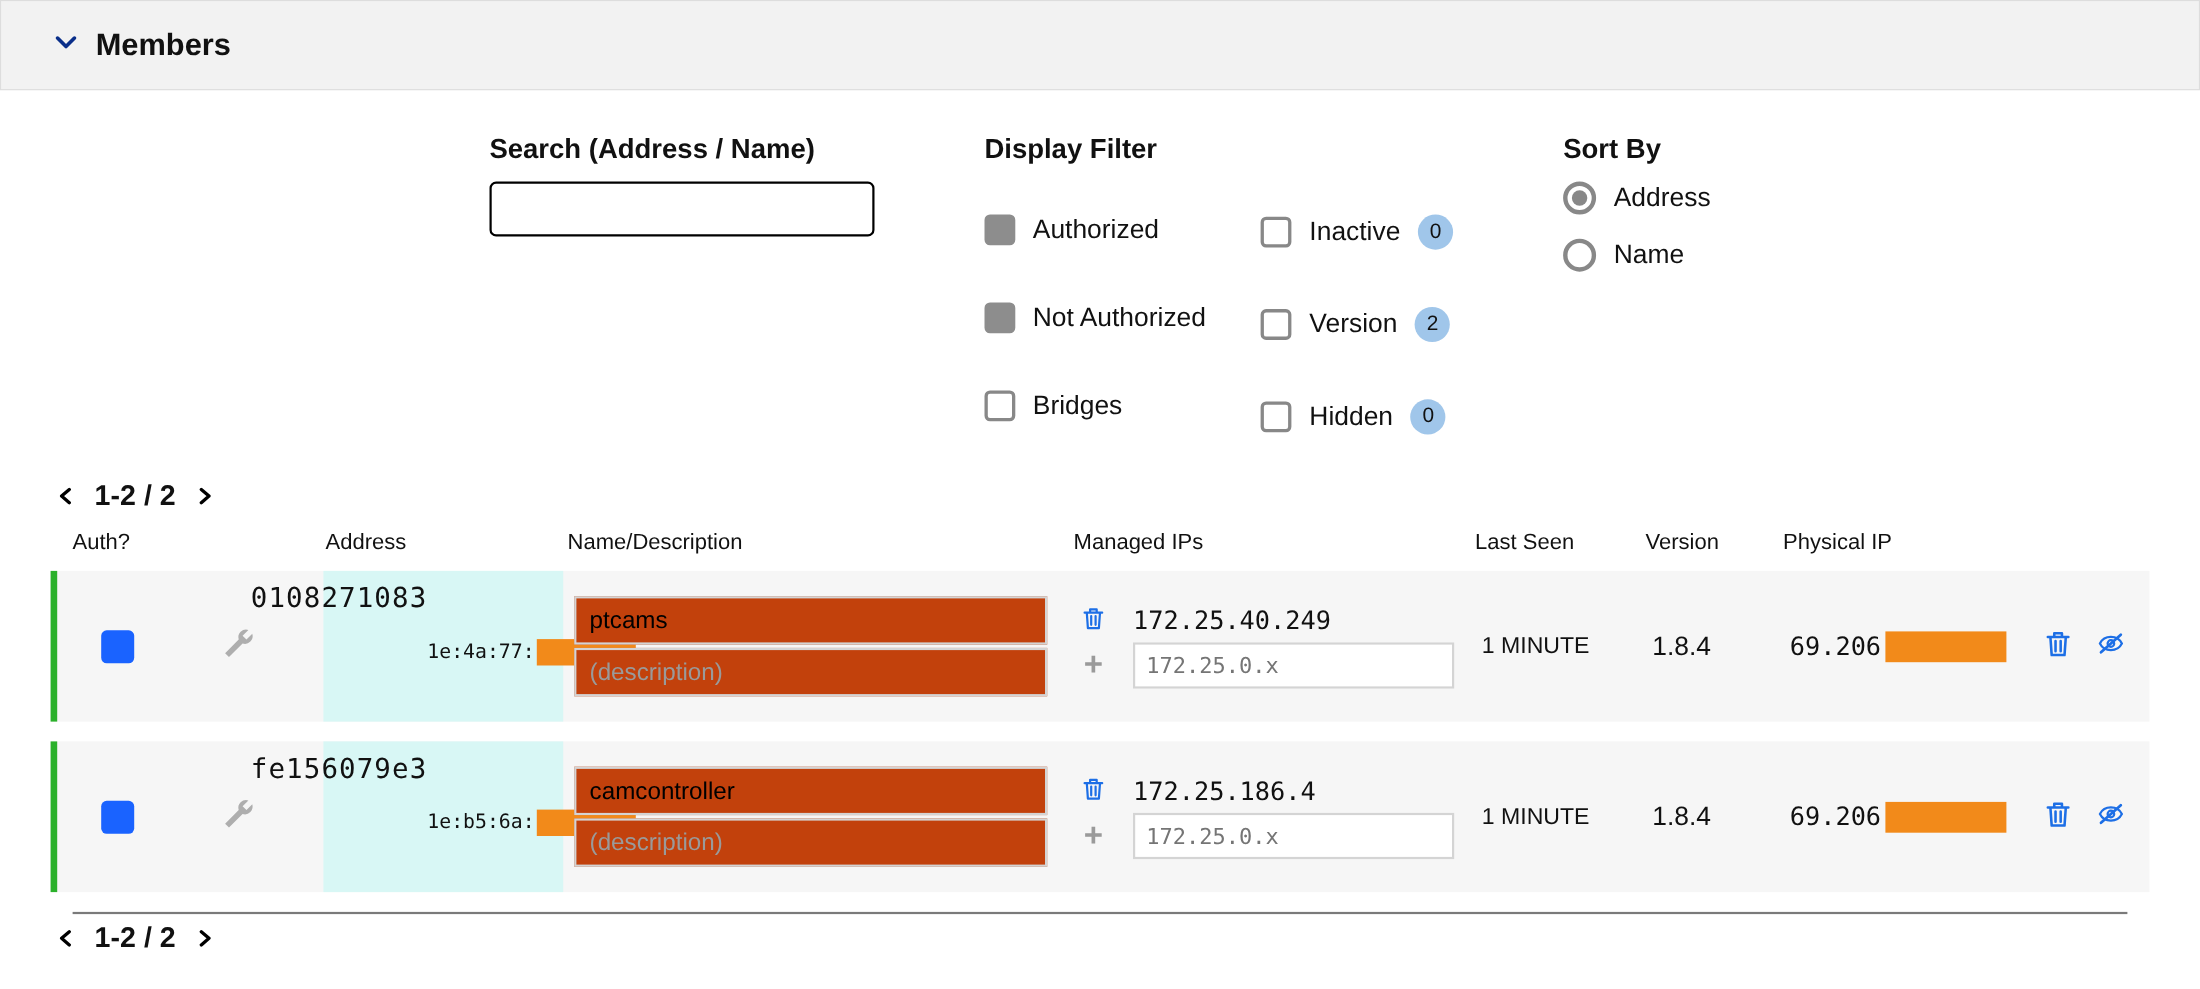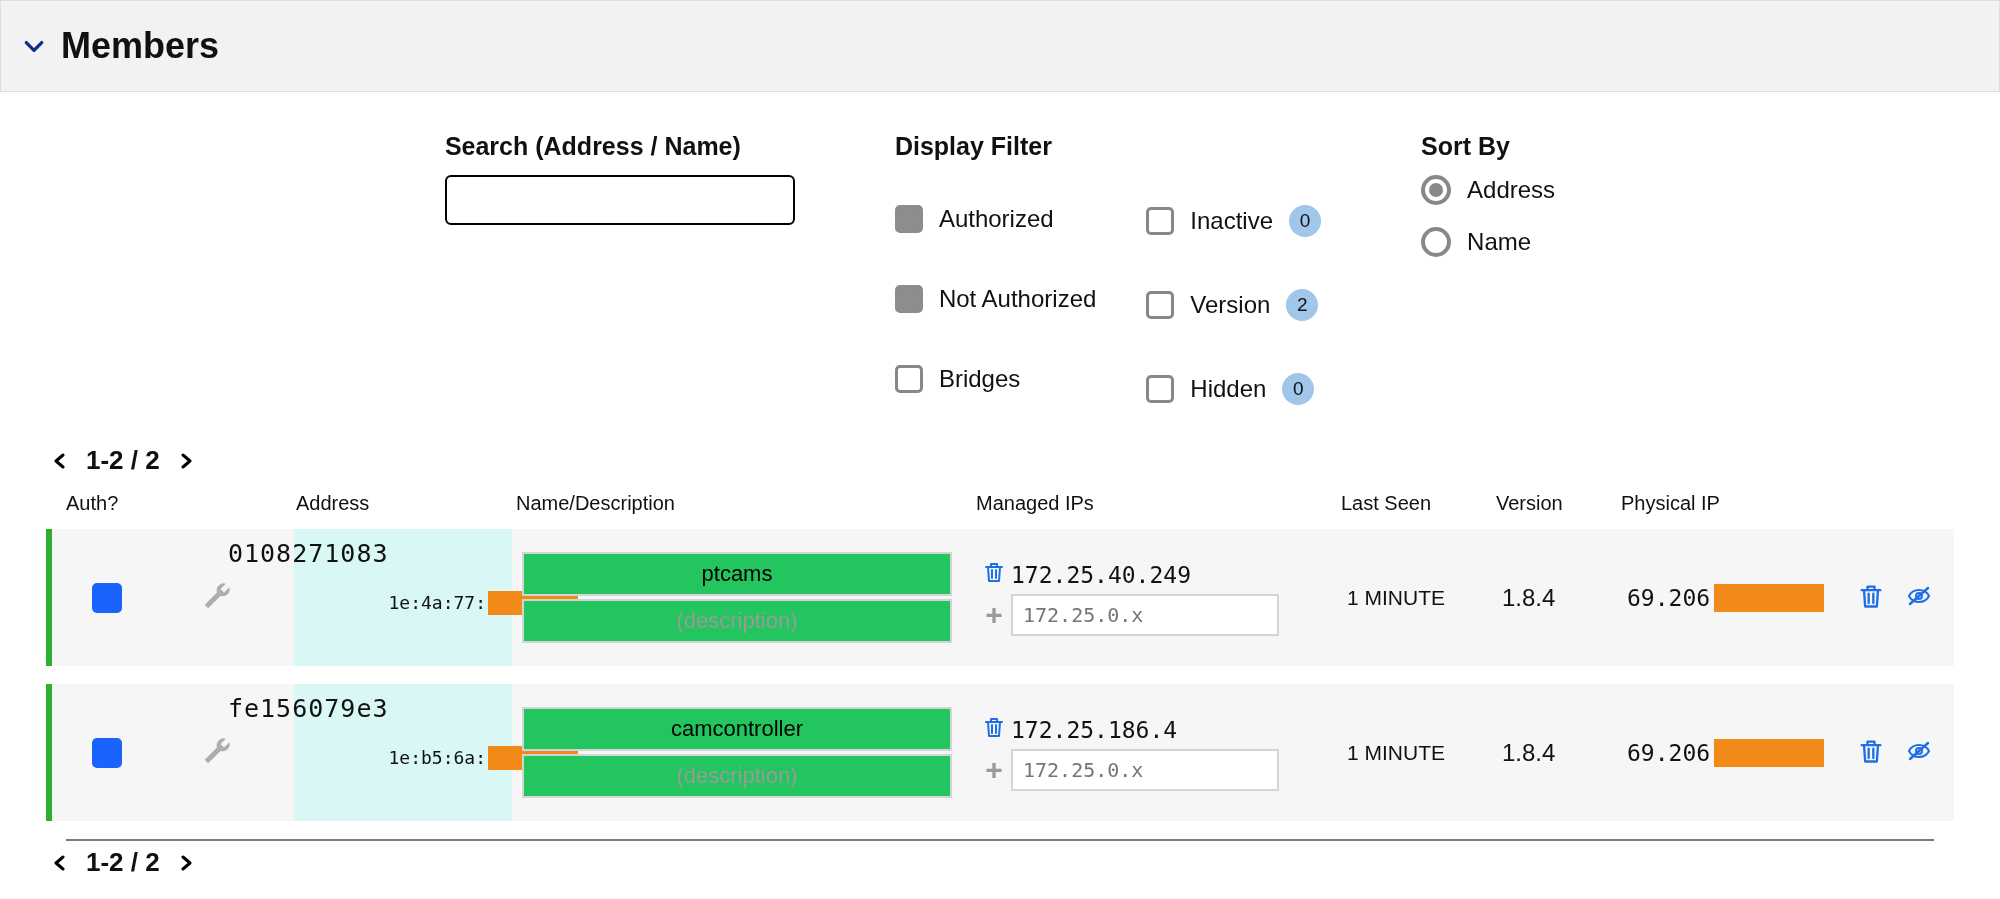--- a/index.html
+++ b/index.html
@@ -3,25 +3,25 @@
 <meta charset="utf-8">
 <style>
   * { box-sizing: border-box; }
   html, body { margin:0; padding:0; font-family: -apple-system, "Helvetica Neue", Arial, sans-serif; color:#111; }
   body { padding: 0; }
 
   
   .panel-header {
     background:#f2f2f2;
     border:1px solid #ddd;
-    padding:24px 22px;
+    padding:24px 48px;
     display:flex;
     align-items:center;
     gap:16px;
-    font-size:36px;
+    font-size:28px;
     font-weight:600;
   }
   .panel-header svg { width:22px; height:22px; }
 
   .content { padding: 40px 46px 10px 46px; }
 
   .controls { display:flex; gap:100px; align-items:flex-start;justify-content:center; }
 
   .ctrl-col label.section-label { font-size:25px; font-weight:600; display:block; margin-bottom:14px; }
   .ctrl-col { }
@@ -102,31 +102,31 @@
     margin:-20px 10px -20px -8px;
     align-self:stretch;
     display:flex; flex-direction:row; justify-content:center;
   }
   .addr-main { font-family: ui-monospace, Menlo, Consolas, monospace; font-size:25px; letter-spacing:1px; }
   .addr-sub { font-family: ui-monospace, Menlo, Consolas, monospace; font-size:18px; margin-top:10px; display:flex; align-items:center; gap:2px; }
   .redact { display:inline-block; background:#f28a1a; height:24px; width:90px; vertical-align:middle; }
 
   .name-cell input {
     display:block; width:430px; height:44px;
-    border:2px solid #d4d4d4; background:#22c55e;
-    font-size:22px; padding:0 12px; margin:3px 0;text-align:center;
+    border:2px solid #d4d4d4; background:#c2410c;
+    font-size:22px; padding:0 12px; margin:3px 0;
   }
   .name-cell input::placeholder { color:#9a9a9a; }
 
   .ip-cell { font-size:22px; }
-  .ip-line { display:flex; align-items:center; gap:5px; margin:4px 0; }
+  .ip-line { display:flex; align-items:center; gap:24px; margin:4px 0; }
   .ip-line svg { width:24px; height:24px; }
   .ip-text { font-family: ui-monospace, Menlo, Consolas, monospace; font-size:23px; }
   .ip-input {
-    height:42px; width:268px; border:2px solid #d4d4d4; background:#fff;
+    height:42px; width:292px; border:2px solid #d4d4d4; background:#fff;
     font-size:20px; padding:0 10px;
     font-family: ui-monospace, Menlo, Consolas, monospace;
   }
   .plus-icon { color:#9a9a9a; font-size:30px; font-weight:700; width:24px; text-align:center; cursor:pointer; }
 
   .lastseen { font-size:21px; }
   .version { font-size:24px; }
   .physip { font-size:23px; font-family: ui-monospace, Menlo, Consolas, monospace; display:flex; align-items:center; gap:4px; }
   .actions { display:flex; gap:20px; align-items:center; }
   .actions svg { width:28px; height:28px; }

